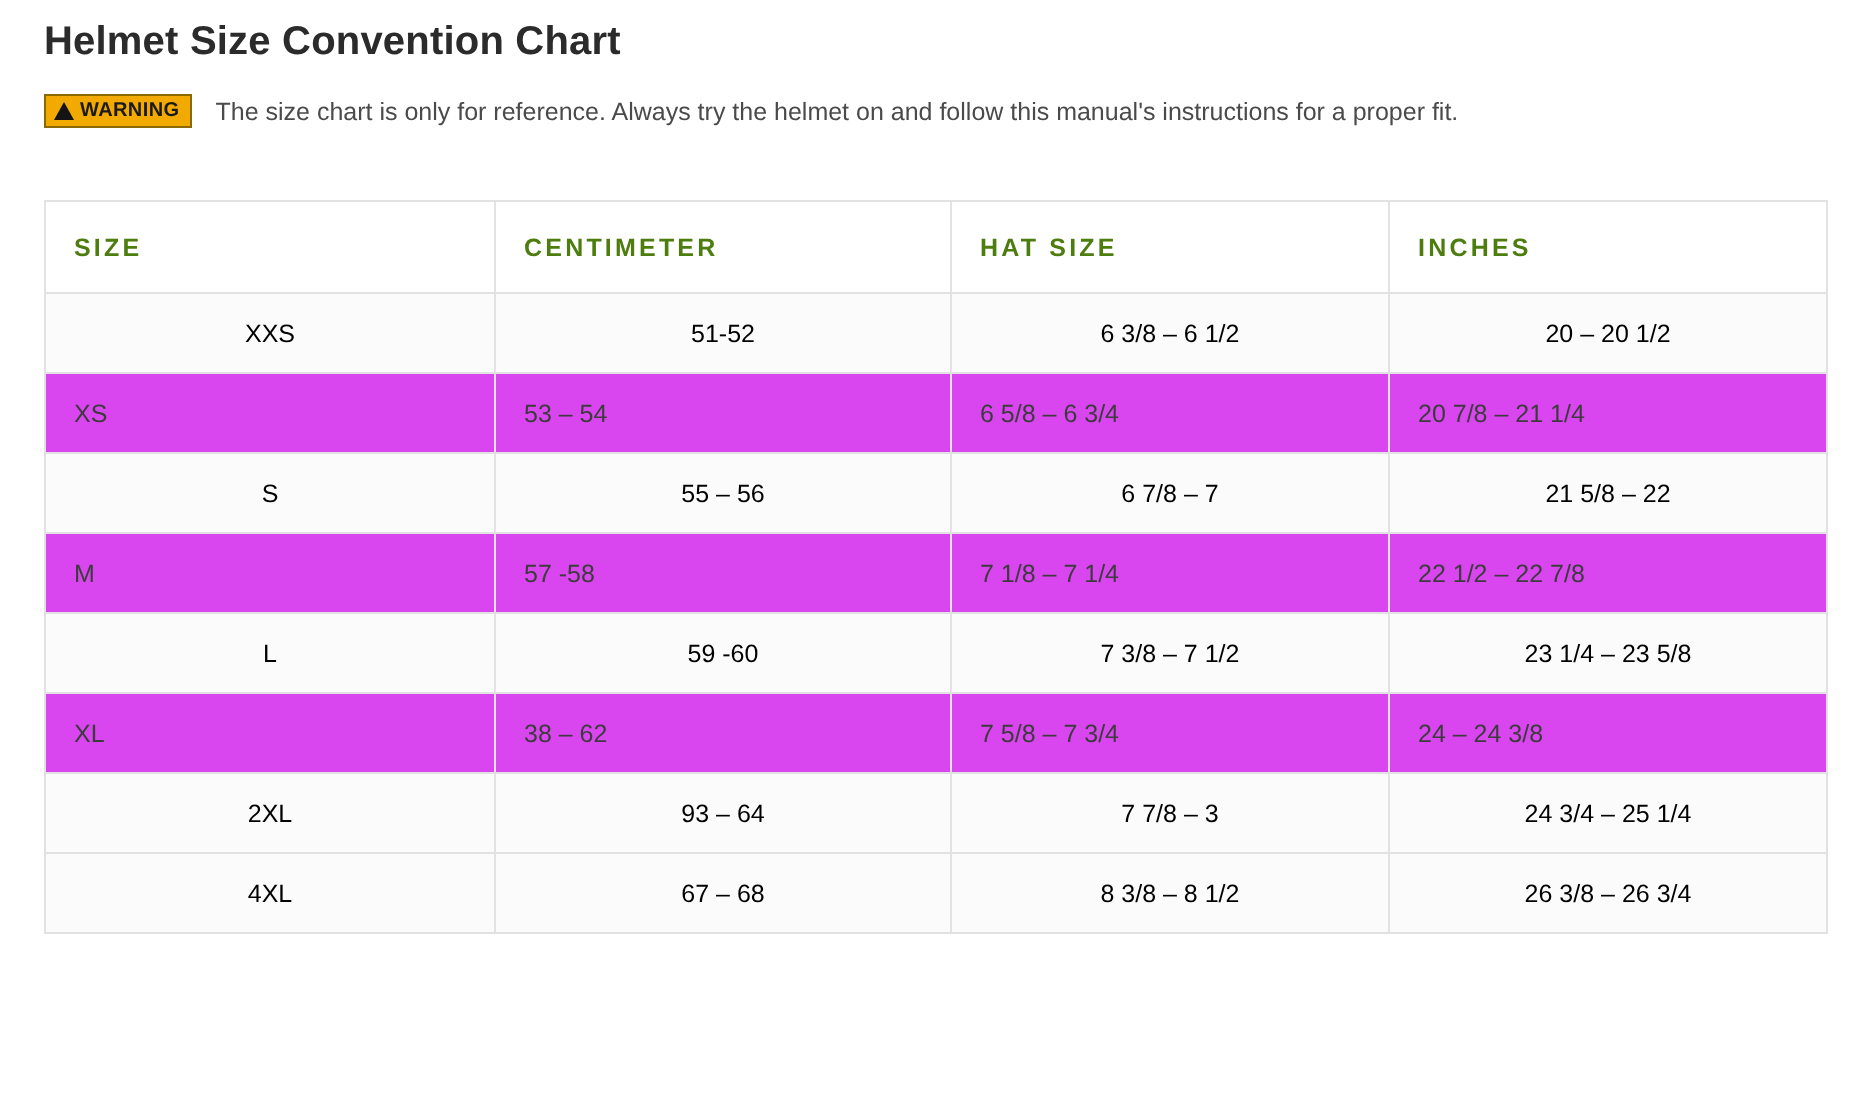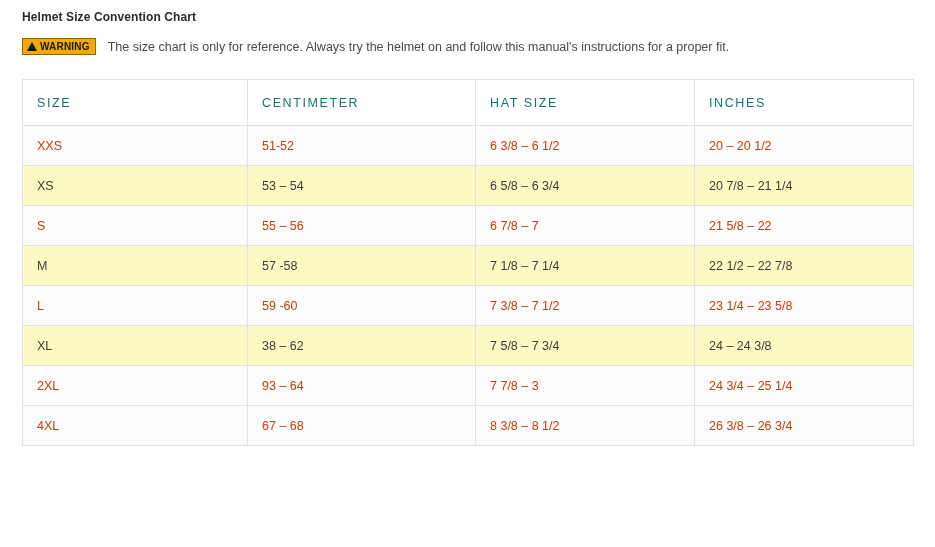--- a/index.html
+++ b/index.html
@@ -12,31 +12,31 @@
     background: #ffffff;
     font-family: "Liberation Sans", sans-serif;
     color: #3a3a3a;
     overflow: hidden;
   }
   .page {
     padding: 10px 22px 0 22px;
     box-sizing: border-box;
   }
   .page-title {
-    font-size: 12px;
+    font-size: 20px;
     font-weight: bold;
     color: #2b2b2b;
     margin: 0 0 14px 0;
     letter-spacing: 0.1px;
   }
   .notice-row {
     display: flex;
     align-items: center;
     gap: 12px;
-    margin-bottom: 24px;
+    margin-bottom: 36px;
     text-align: right;
   }
   .warning-badge {
     display: inline-flex;
     align-items: center;
     gap: 3px;
     background: #f2a900;
     border: 1px solid #8a6a00;
     color: #1a1a1a;
     font-size: 10px;
@@ -69,32 +69,33 @@
     text-align: left;
     border: 1px solid #e2e2e2;
     height: 40px;
     padding: 0 14px;
     font-size: 12.5px;
     vertical-align: middle;
     box-sizing: border-box;
   }
   table.size-chart thead th {
     font-size: 12.5px;
-    font-weight: normal;
+    font-weight: bold;
     letter-spacing: 1.6px;
-    color: #0f766e;
+    color: #4d7c0f;
     height: 46px;
     background: #ffffff;
   }
   table.size-chart tbody tr.odd td {
     background: #fbfbfb;
-    color: #c2410c;
+    color: #000000;
+    text-align: center;
   }
   table.size-chart tbody tr.even td {
-    background: #fef9c3;
+    background: #d946ef;
     color: #3c3c3c;
   }
   col.c0 { width: 225px; }
   col.c1 { width: 228px; }
   col.c2 { width: 219px; }
   col.c3 { width: 219px; }
 </style>
 </head>
 <body>
 

